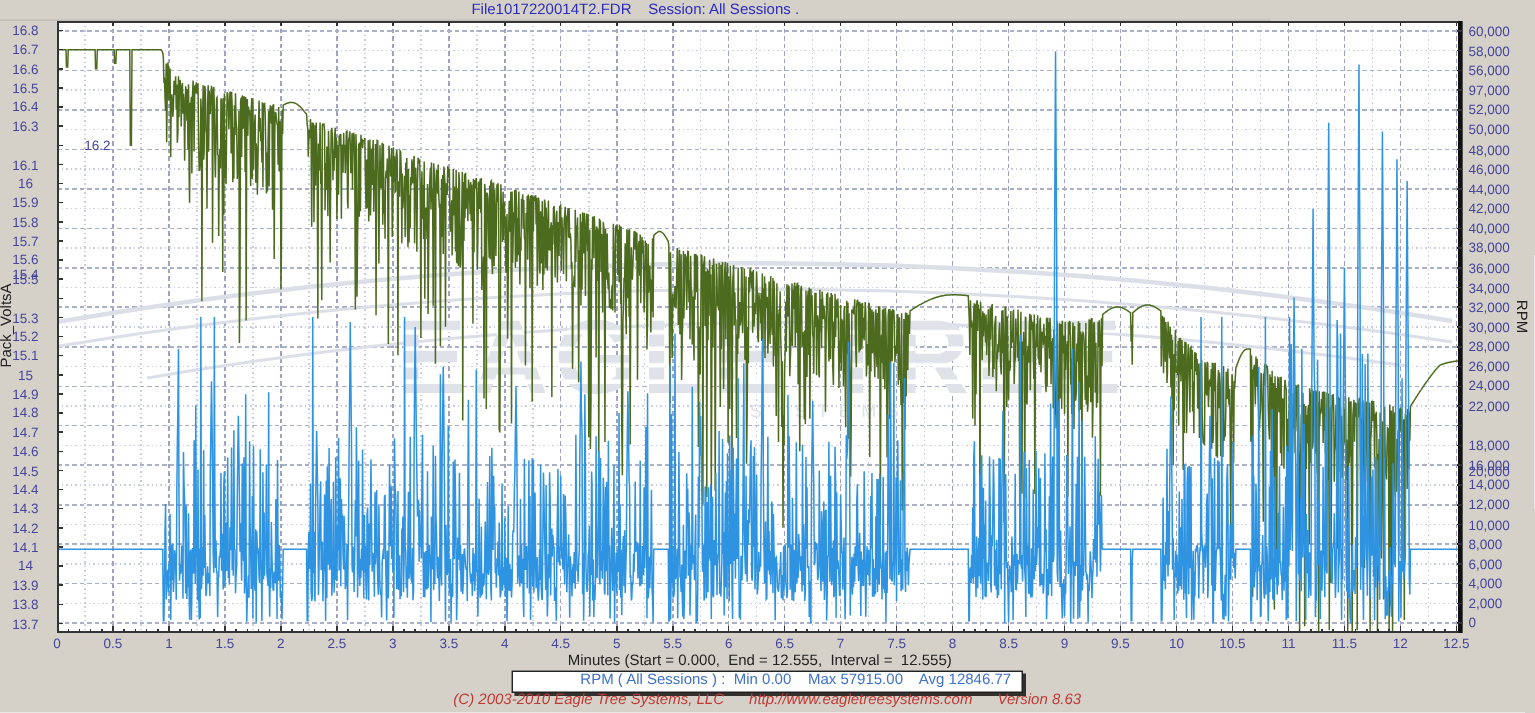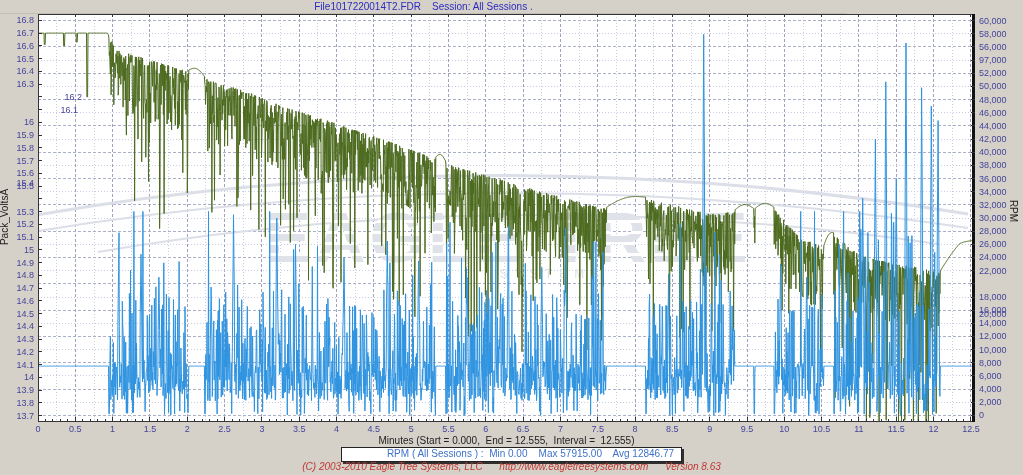--- a/index.html
+++ b/index.html
@@ -18,21 +18,21 @@
   }
   #plot-wrap{
     position:absolute;left:38px;top:14px;width:937px;height:408px;
     background:#ffffff;
   }
   #plot-svg{position:absolute;left:0;top:0;}
   .tickcol{position:absolute;top:0;left:0;width:1023px;height:475px;pointer-events:none;}
   .vtick{
     position:absolute;font-size:9px;color:#45459c;line-height:9px;
   }
-  .vtick.left{width:34px;text-align:right;}
+  .vtick.left{width:34px;text-align:center;}
   .vtick.right{left:979px;text-align:left;}
   .xtick{
     position:absolute;top:424px;font-size:9px;color:#45459c;
     transform:translateX(-50%);
   }
   #left-axis-title{
     position:absolute;left:-30px;top:211px;width:70px;height:12px;
     transform:rotate(-90deg);
     font-size:10px;color:#222;text-align:center;
   }
@@ -409,21 +409,21 @@
     <div class="vtick left" style="top: 233.125px;">15.1</div>
     <div class="vtick left" style="top: 220.375px;">15.2</div>
     <div class="vtick left" style="top: 207.625px;">15.3</div>
     <div class="vtick left" style="top: 179px;">15.4</div>
     <div class="vtick left" style="top: 182.125px;">15.5</div>
     <div class="vtick left" style="top: 169.375px;">15.6</div>
     <div class="vtick left" style="top: 156.625px;">15.7</div>
     <div class="vtick left" style="top: 143.875px;">15.8</div>
     <div class="vtick left" style="top: 131.125px;">15.9</div>
     <div class="vtick left" style="top: 118.375px;">16</div>
-    <div class="vtick left" style="top: 105.625px; margin-left: 44px;">16.1</div>
+    <div class="vtick left" style="top: 105.625px;">16.1</div>
     <div class="vtick left" style="top: 93px; padding-left: 48px;">16.2</div>
     <div class="vtick left" style="top: 80.125px;">16.3</div>
     <div class="vtick left" style="top: 67.375px;">16.4</div>
     <div class="vtick left" style="top: 54.625px;">16.5</div>
     <div class="vtick left" style="top: 41.875px;">16.6</div>
     <div class="vtick left" style="top: 29.125px;">16.7</div>
     <div class="vtick left" style="top: 16.375px;">16.8</div>
   </div>
 <div class="tickcol" id="right-ticks">
     <div class="vtick right" style="top: 411.419px;">0</div>

